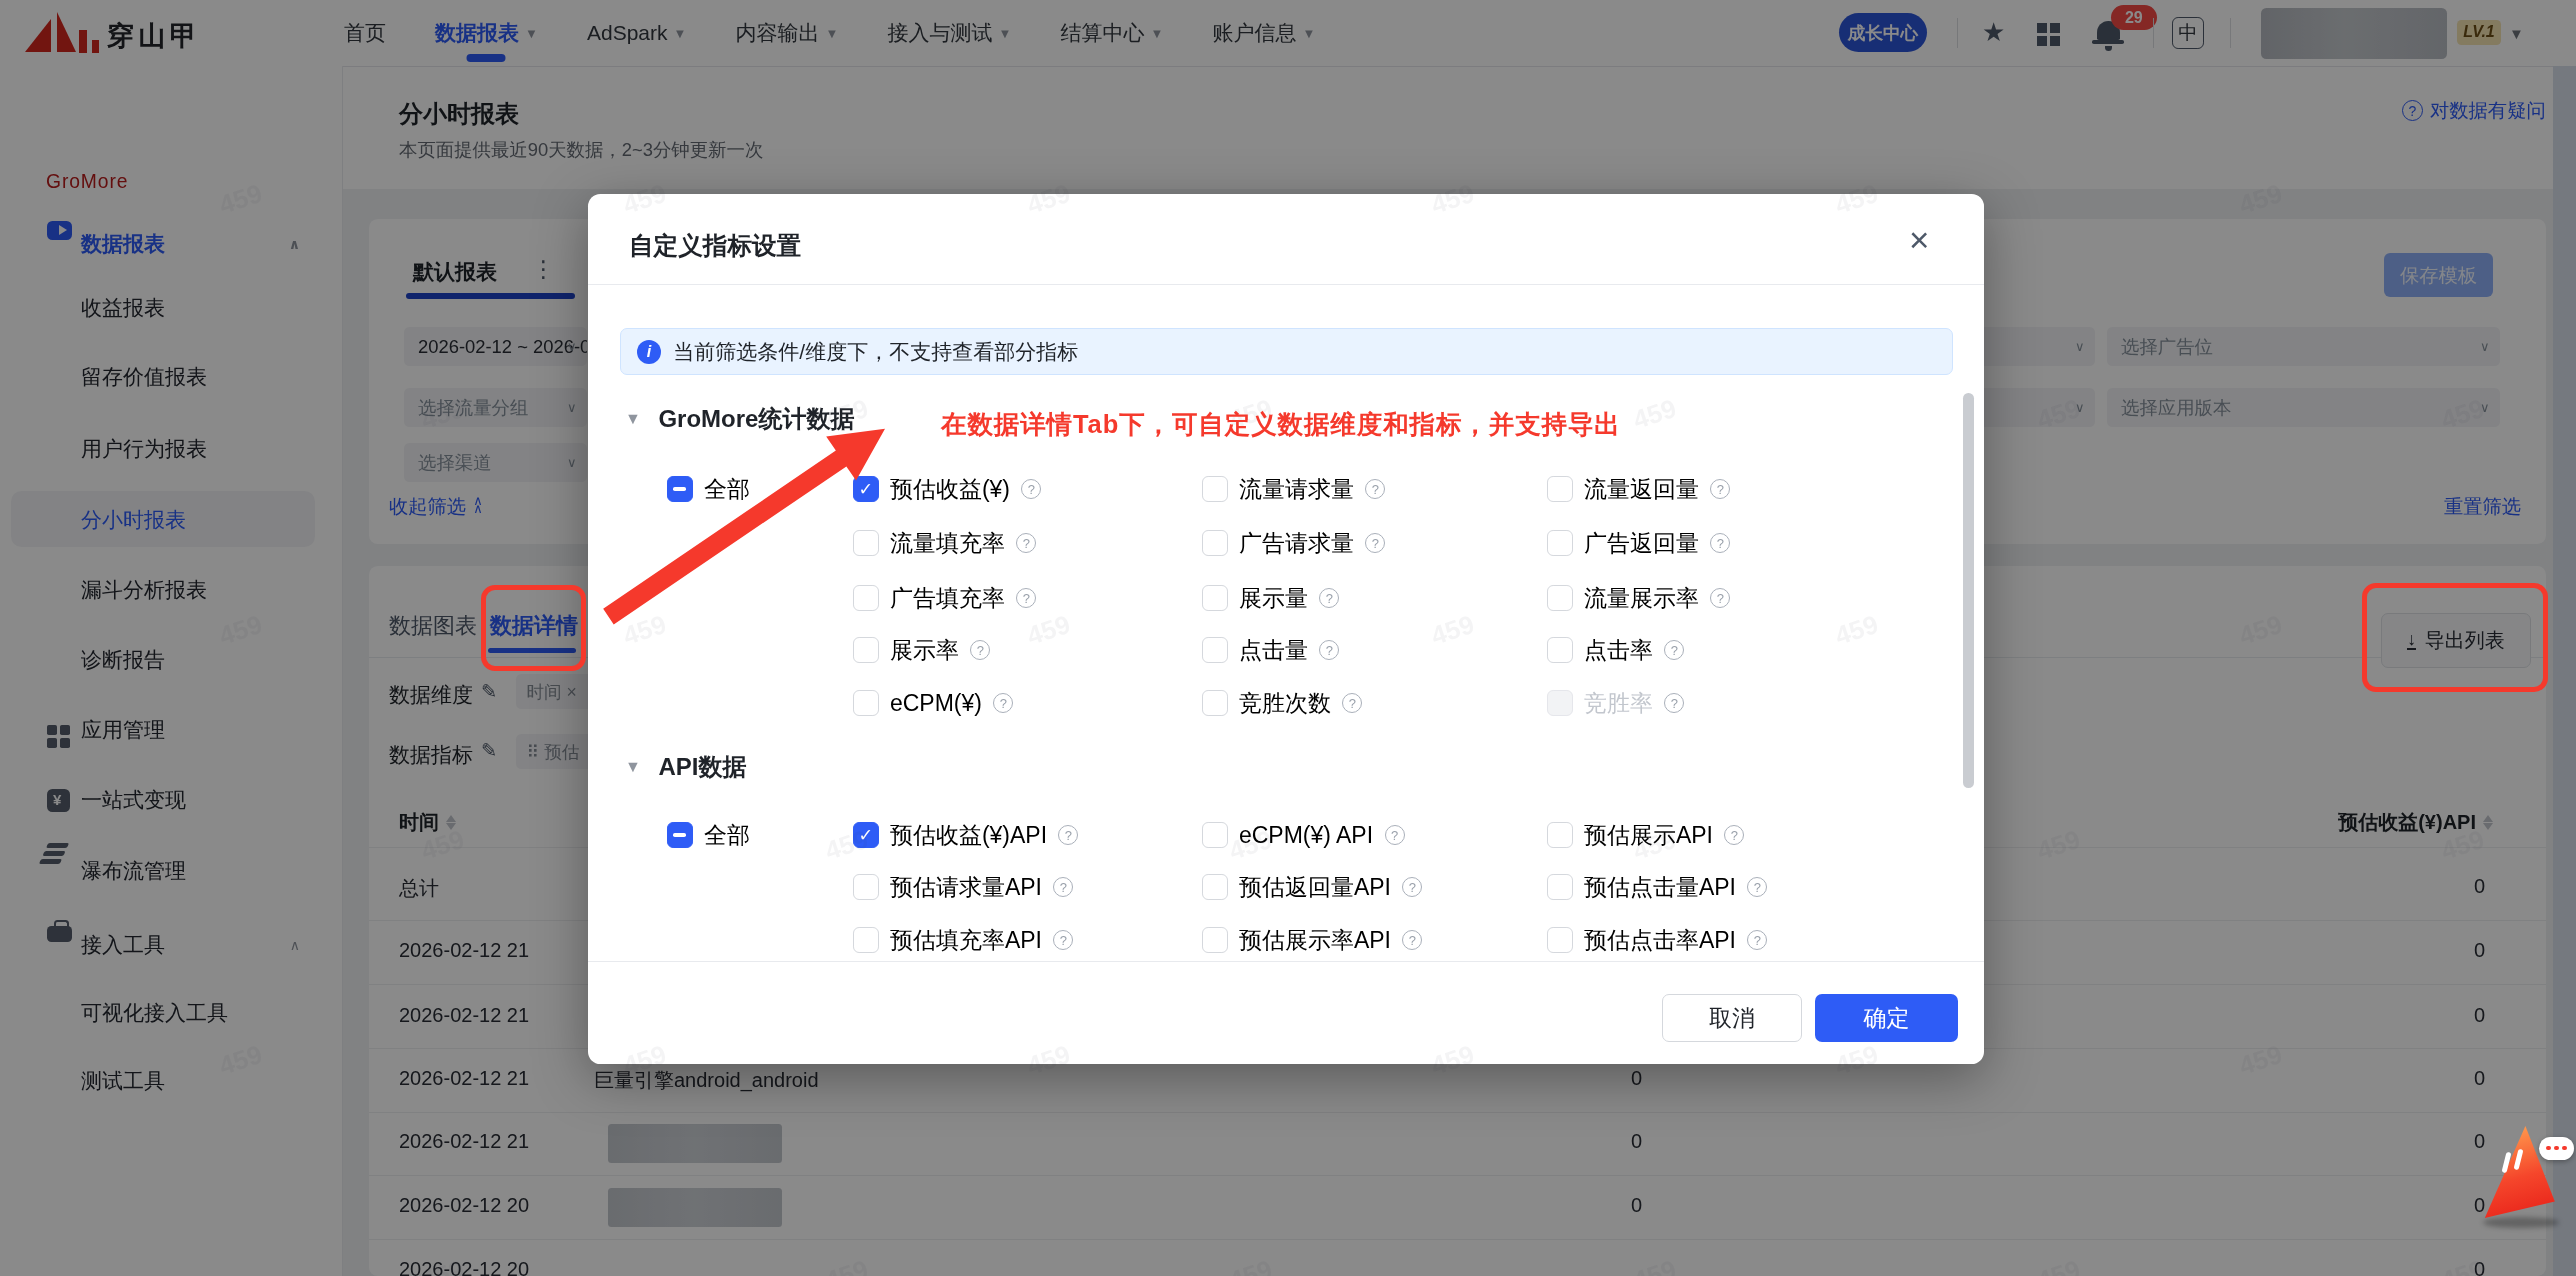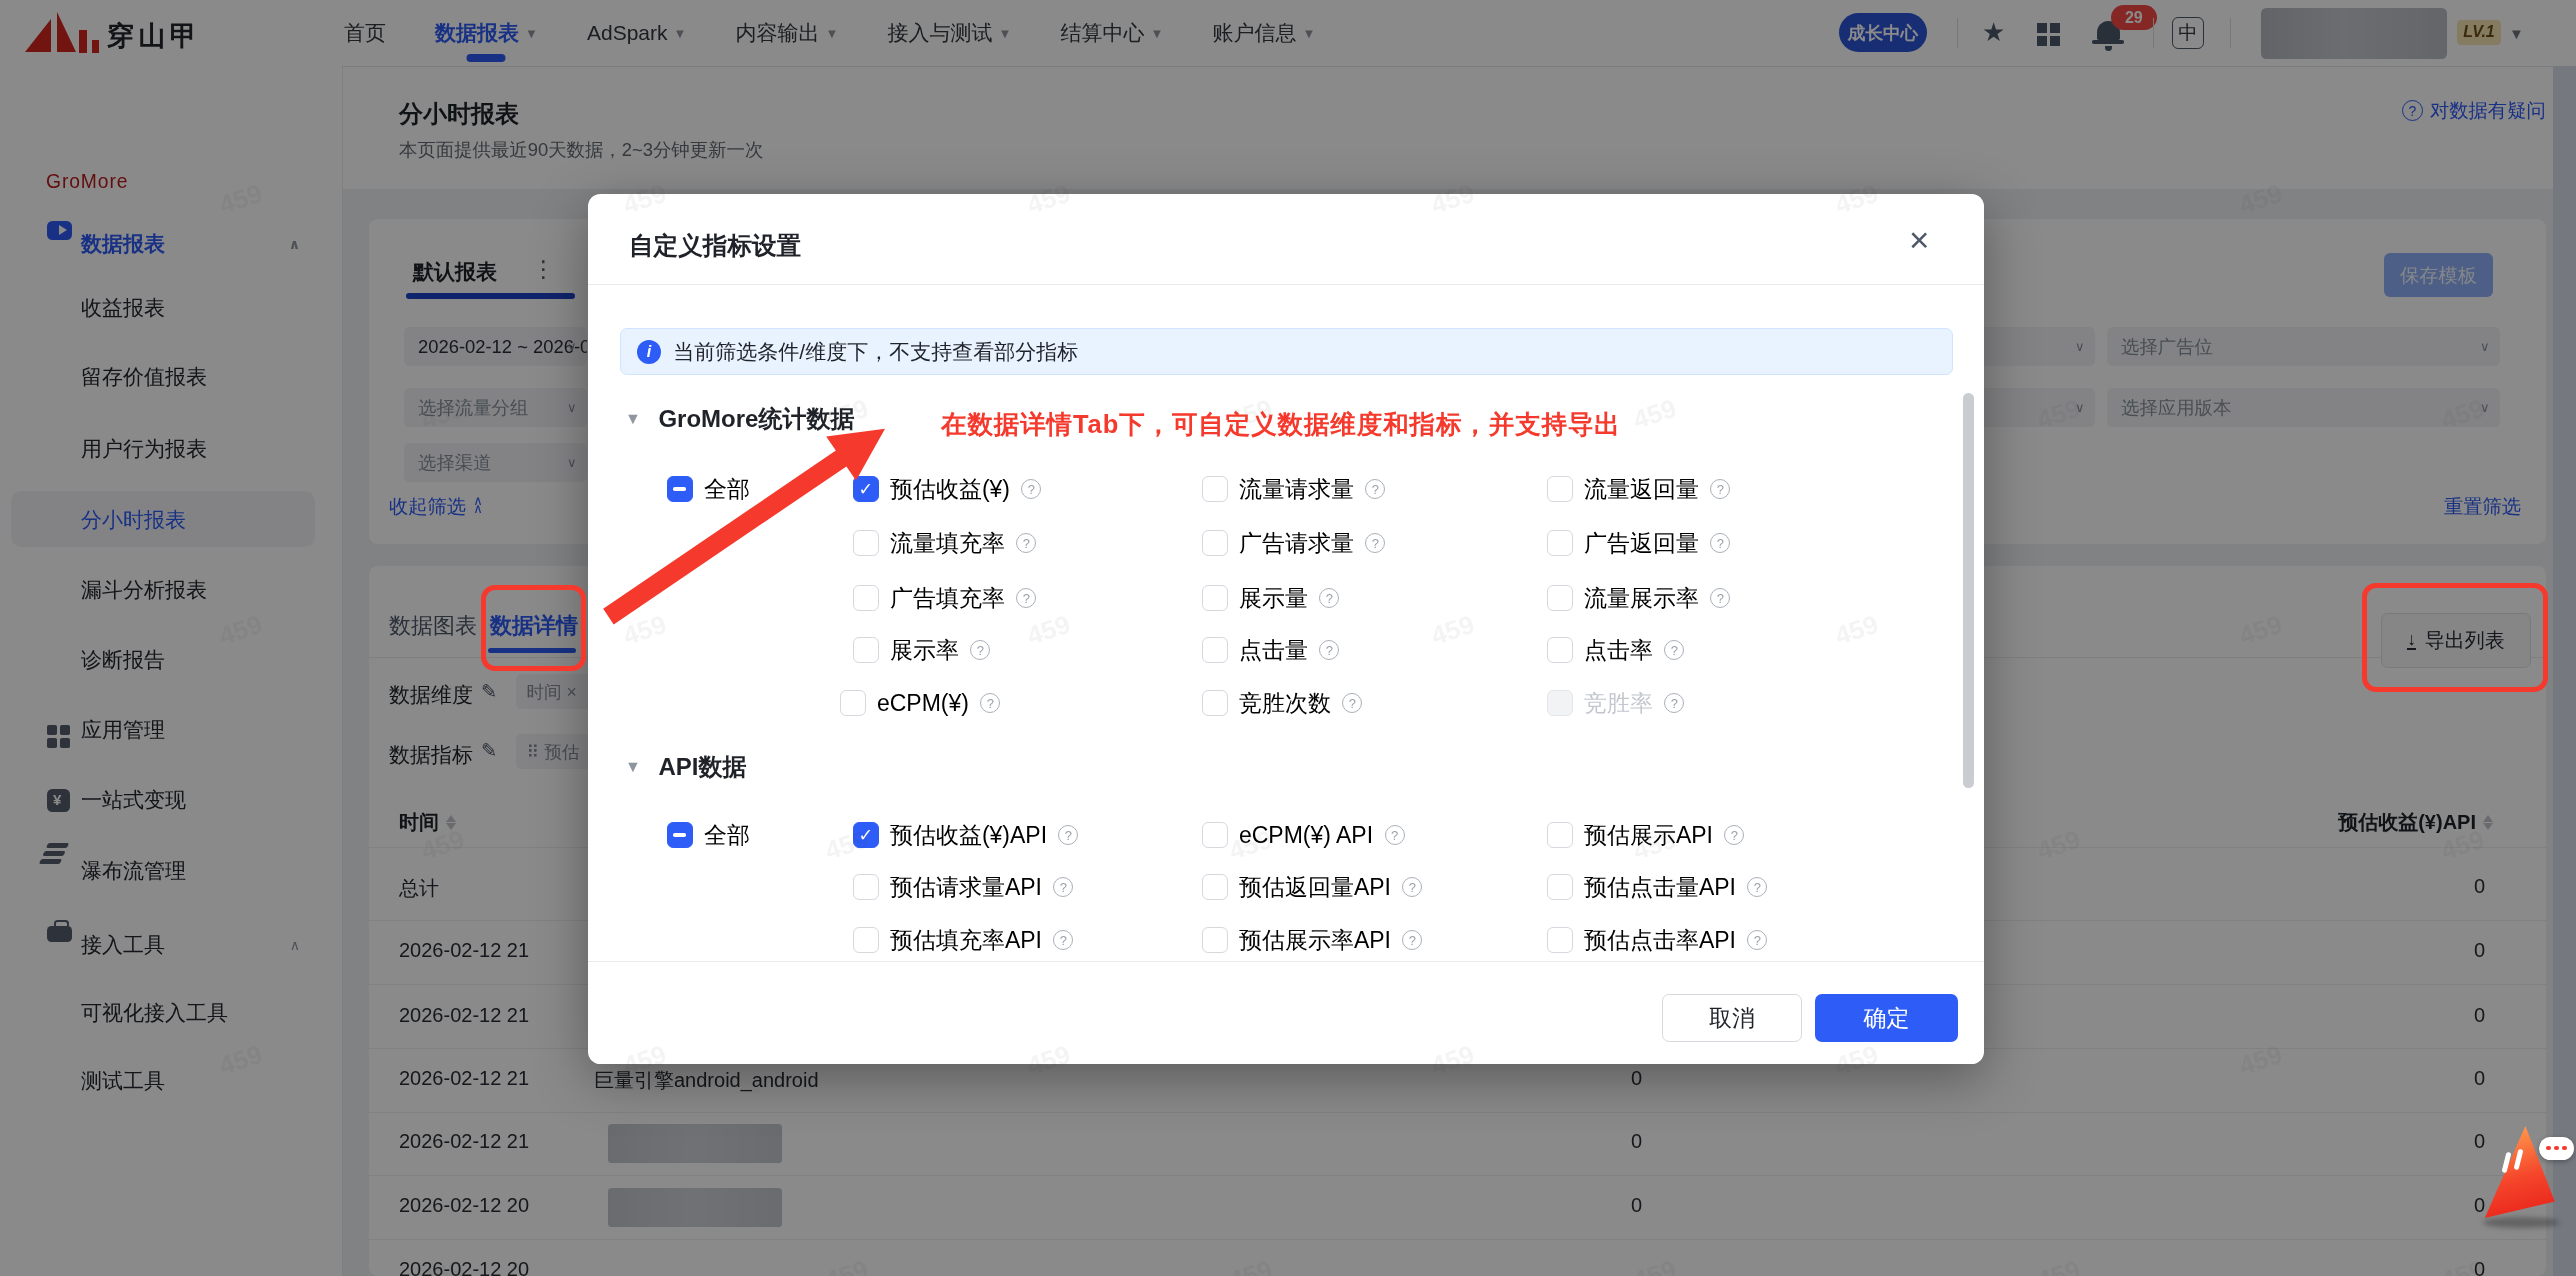--- a/index.html
+++ b/index.html
@@ -450,21 +450,21 @@
         <div class="mcell" style="left:614px;top:443px;">
           <span class="cb"></span>
           <span class="mlabel">点击量</span>
           <span class="help">?</span>
         </div>
         <div class="mcell" style="left:959px;top:443px;">
           <span class="cb"></span>
           <span class="mlabel">点击率</span>
           <span class="help">?</span>
         </div>
-        <div class="mcell" style="left:252px;top:496px;">
+        <div class="mcell" style="left:265px;top:496px;">
           <span class="cb"></span>
           <span class="mlabel">eCPM(¥)</span>
           <span class="help">?</span>
         </div>
         <div class="mcell" style="left:614px;top:496px;">
           <span class="cb"></span>
           <span class="mlabel">竞胜次数</span>
           <span class="help">?</span>
         </div>
         <div class="mcell" style="left:959px;top:496px;">

